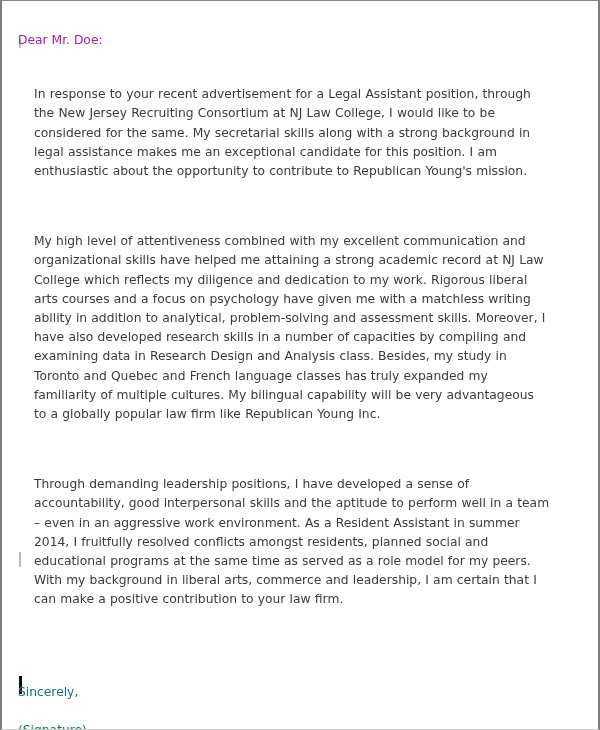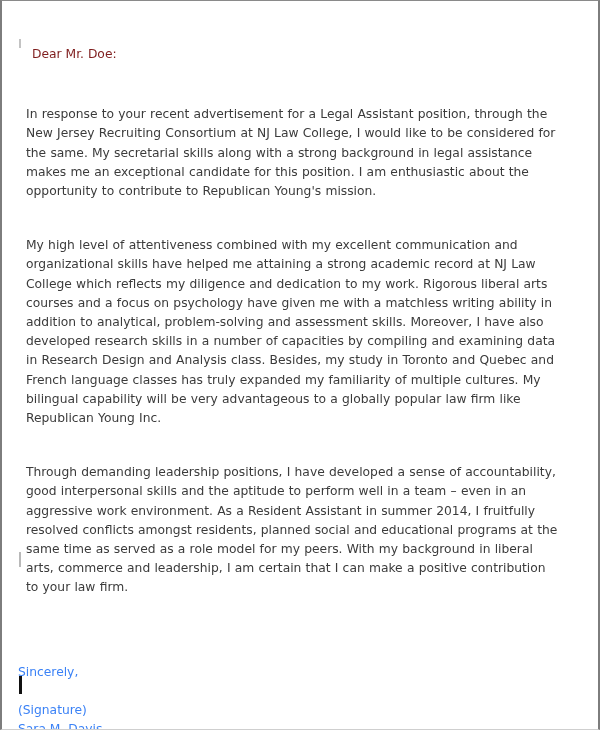--- a/index.html
+++ b/index.html
@@ -27,33 +27,33 @@
     left: 16px;
     top: 30px;
     width: 548px;
   }
   .para {
     color: #3b3b3b;
     font-size: 12.3px;
     line-height: 19.2px;
     letter-spacing: 0.0px;
     text-align: left;
-    margin: 8px;
+    margin: 16px;
     word-spacing: 0.3px;
   }
   .gap-sm { height: 19px; }
   .gap-md { height: 19px; }
   .salutation {
-    color: #7f1d1d;
+    color: #a21caf;
     font-size: 12.3px;
     line-height: 19.2px;
-    margin: 14px;
+    margin: 0;
   }
   .sig-line {
-    color: #3b82f6;
+    color: #0f766e;
     font-size: 12.3px;
     line-height: 19.2px;
     margin: 0;
   }
   
   .caret-top {
     position: absolute;
     left: 17px;
     top: 38px;
     width: 2px;

